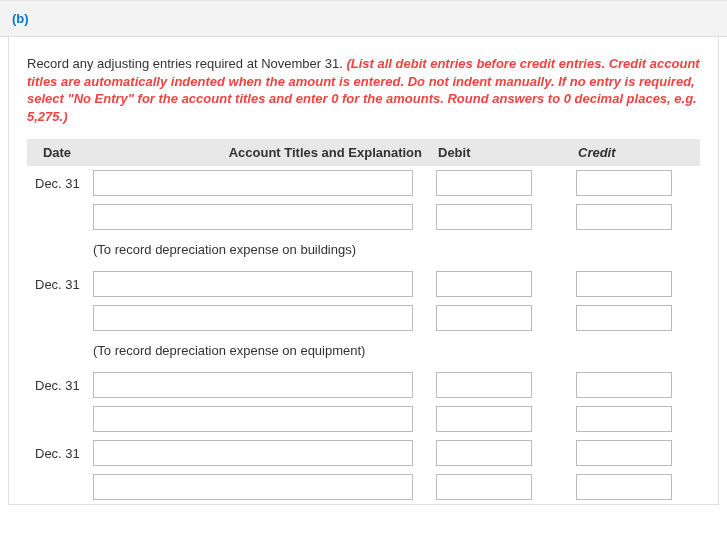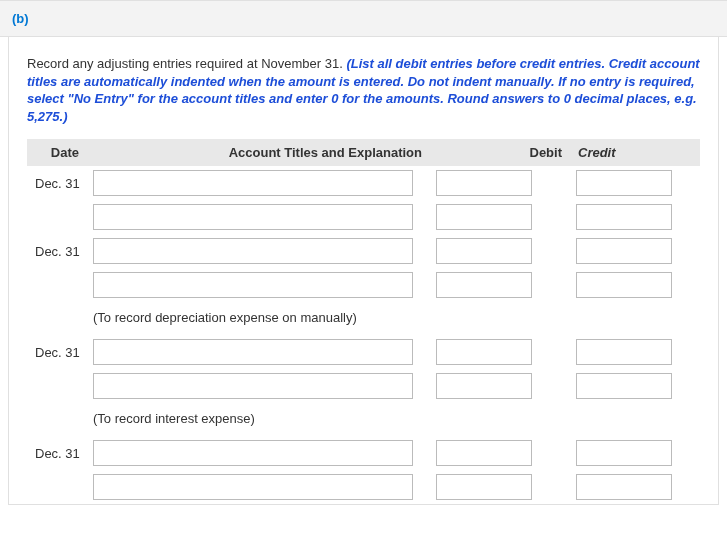--- a/index.html
+++ b/index.html
@@ -29,38 +29,38 @@
     border-top: none;
     margin: 0 8px 0 8px;
     padding: 18px 18px 0 18px;
   }
   .instructions {
     font-size: 13px;
     line-height: 1.35;
     margin-bottom: 14px;
   }
   .instructions .ital {
-    color: #1d4ed8;
+    color: #ef4444;
     font-style: italic;
     font-weight: bold;
   }
   table.journal {
     width: 100%;
     border-collapse: collapse;
   }
   table.journal thead th {
     background: #e8e8e8;
     font-weight: bold;
     font-size: 13px;
     padding: 6px 8px;
     text-align: right;
   }
-  table.journal thead th.date-col { width: 60px; }
+  table.journal thead th.date-col { width: 60px; text-align: center;}
   table.journal thead th.acct-col { }
-  table.journal thead th.debit-col { width: 140px; text-align: right;}
+  table.journal thead th.debit-col { width: 140px; text-align: left;}
   table.journal thead th.credit-col { width: 130px; text-align: left; font-style: italic;}
   table.journal td {
     padding: 4px 6px;
     vertical-align: middle;
     font-size: 13px;
   }
   table.journal td.date-cell {
     font-weight: normal;
     text-align: left;
     padding-left: 8px;
@@ -115,57 +115,57 @@
         <td><input class="acct-input" style=""></td>
         <td><input class="debit-input" style=""></td>
         <td><input class="credit-input" style=""></td>
       </tr>
       <tr>
         <td></td>
         <td><input class="acct-input" style=""></td>
         <td><input class="debit-input" style=""></td>
         <td><input class="credit-input" style=""></td>
       </tr>
-
-      <tr>
-        <td class="date-cell">Dec. 31</td>
-        <td><input class="acct-input" style=""></td>
-        <td><input class="debit-input" style=""></td>
-        <td><input class="credit-input" style=""></td>
-      </tr>
-      <tr>
-        <td></td>
-        <td><input class="acct-input" style=""></td>
-        <td><input class="debit-input" style=""></td>
-        <td><input class="credit-input" style=""></td>
-      </tr>
       <tr>
         <td></td>
         <td colspan="3">
-            <div class="explain">(To record depreciation expense on manually)</div>
+            <div class="explain">(To record depreciation expense on buildings)</div>
           </td>
       </tr>
 
       <tr>
         <td class="date-cell">Dec. 31</td>
         <td><input class="acct-input" style=""></td>
         <td><input class="debit-input" style=""></td>
         <td><input class="credit-input" style=""></td>
       </tr>
       <tr>
         <td></td>
         <td><input class="acct-input" style=""></td>
         <td><input class="debit-input" style=""></td>
         <td><input class="credit-input" style=""></td>
       </tr>
       <tr>
         <td></td>
         <td colspan="3">
-            <div class="explain">(To record interest expense)</div>
+            <div class="explain">(To record depreciation expense on equipment)</div>
           </td>
+      </tr>
+
+      <tr>
+        <td class="date-cell">Dec. 31</td>
+        <td><input class="acct-input" style=""></td>
+        <td><input class="debit-input" style=""></td>
+        <td><input class="credit-input" style=""></td>
+      </tr>
+      <tr>
+        <td></td>
+        <td><input class="acct-input" style=""></td>
+        <td><input class="debit-input" style=""></td>
+        <td><input class="credit-input" style=""></td>
       </tr>
 
       <tr>
         <td class="date-cell">Dec. 31</td>
         <td><input class="acct-input" style=""></td>
         <td><input class="debit-input" style=""></td>
         <td><input class="credit-input" style=""></td>
       </tr>
       <tr>
         <td></td>

